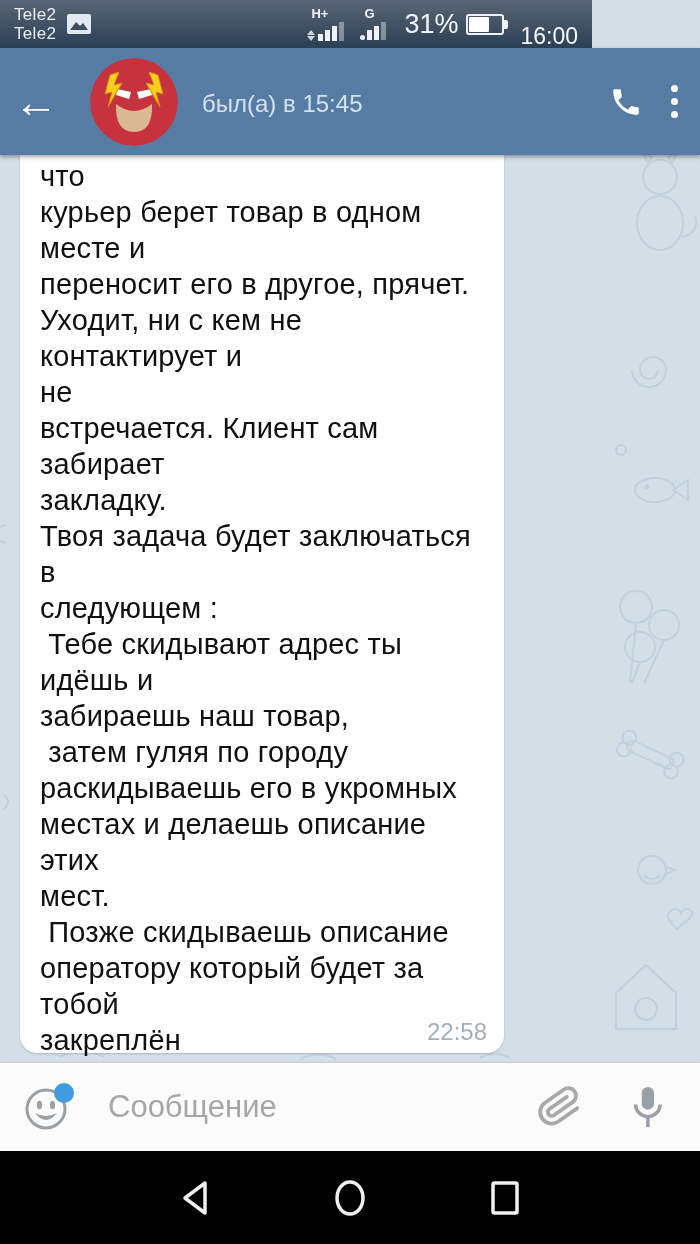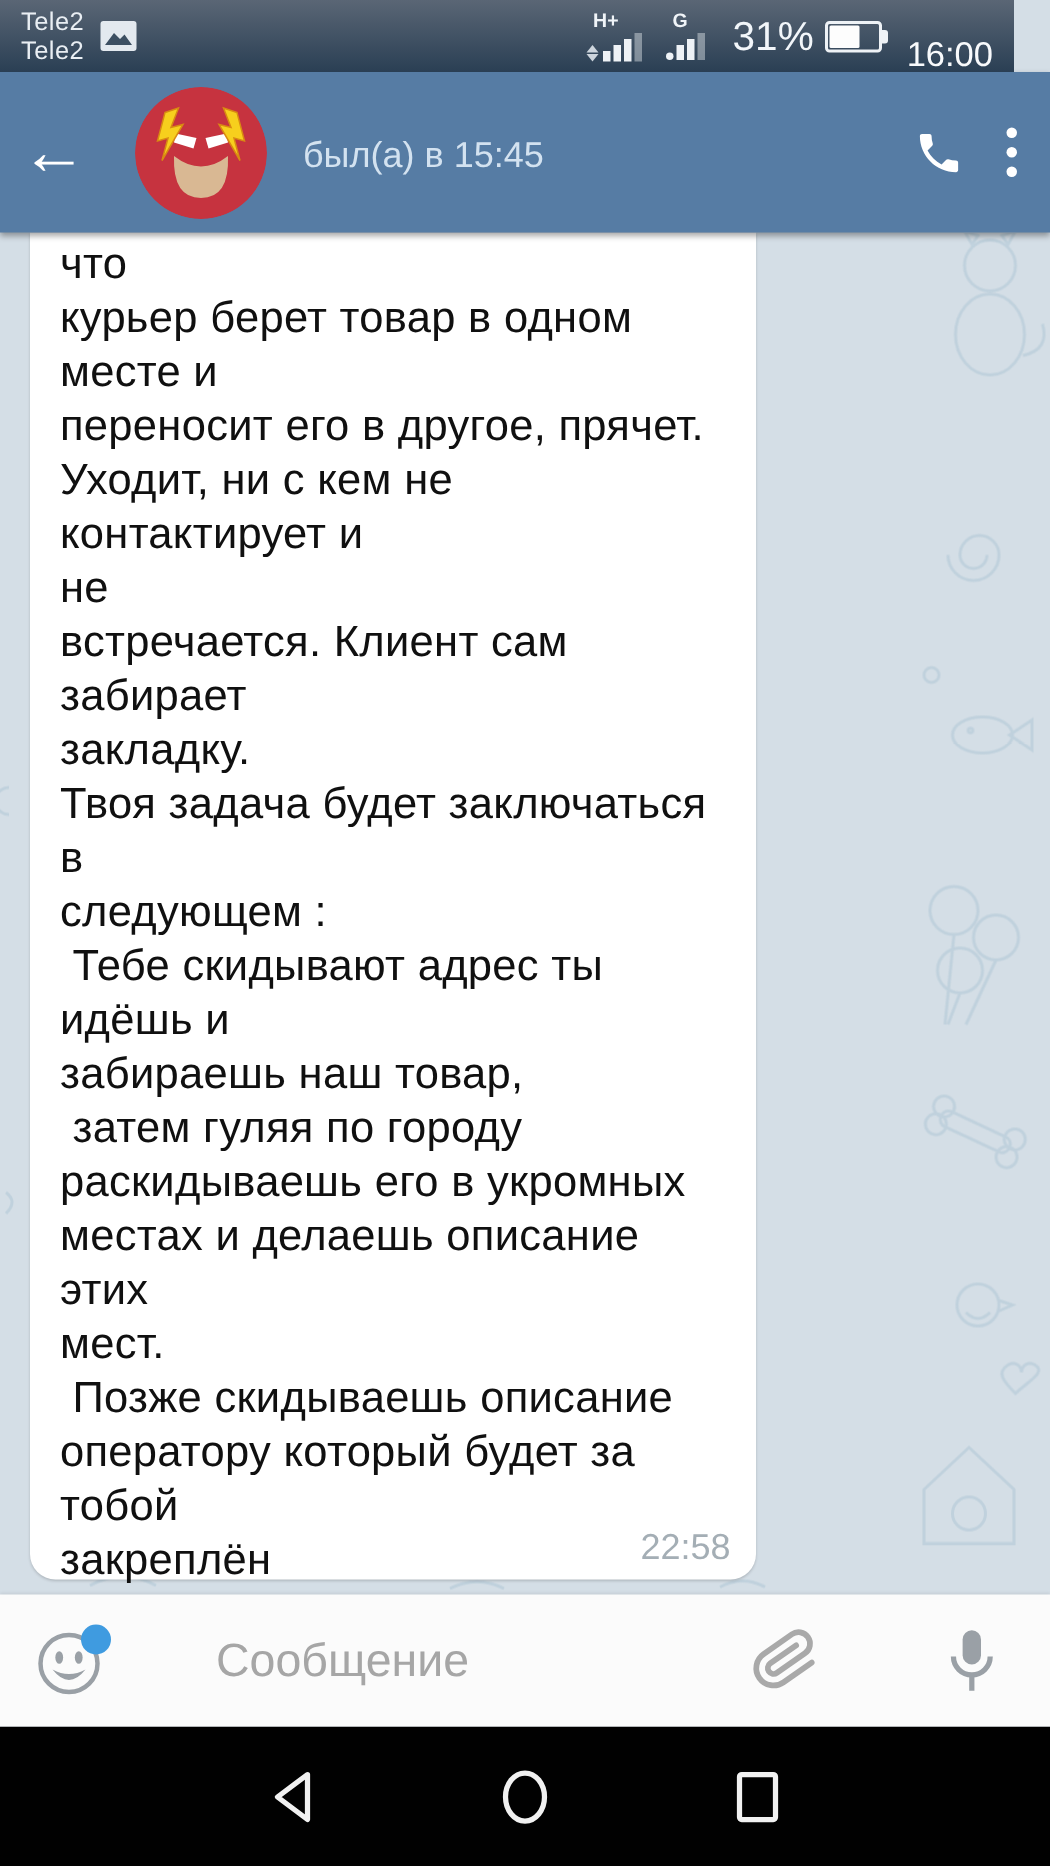--- a/index.html
+++ b/index.html
@@ -2,21 +2,21 @@
 <html><head>
 <meta charset="utf-8">
 <style>
   * { margin:0; padding:0; box-sizing:border-box; }
   html,body { width:700px; height:1244px; }
   body { font-family:"Liberation Sans", sans-serif; background:#000; }
   .phone { position:relative; width:700px; height:1244px; overflow:hidden; background:#d4dee6; }
 
   
   .statusbar {
-    position:absolute; top:0; left:0; width:676px; height:48px;
+    position:absolute; top:0; left:0; width:592px; height:48px;
     background:linear-gradient(#5a6675, #2a3f54);
     display:flex; align-items:center; padding:0 14px; color:#e9eef3; z-index:5;
   }
   .carrier { font-size:17px; line-height:19px; letter-spacing:.3px; }
   .notif-icon { margin-left:10px; display:flex; }
   .sb-spacer { flex:1; }
   .siggroup { display:flex; flex-direction:column; align-items:flex-start; margin-left:16px; }
   .siglabel { font-size:13px; font-weight:bold; line-height:12px; margin-left:4px; color:#f0f4f8; }
   .sigrow { display:flex; align-items:flex-end; gap:2px; margin-top:2px; }
   .updown { display:flex; flex-direction:column; gap:1px; margin-right:1px; }
@@ -61,21 +61,20 @@
     padding:3px 18px 0 20px; font-size:29px; line-height:36px; color:#101010;
     white-space:pre-wrap; letter-spacing:.2px;
   }
   .msg-time { position:absolute; right:17px; bottom:7px; font-size:24px; color:#a4aeb5; }
 
   
   .inputbar {
     position:absolute; top:1063px; left:0; width:700px; height:88px;
     background:#fbfbfb; display:flex; align-items:center; padding:16px 22px; z-index:3;
     box-shadow:0 -1px 2px rgba(0,0,0,.08);
-    gap:36px;
   }
   .emoji-btn { position:relative; display:flex; cursor:pointer; }
   .msg-input {
     flex:1; border:none; outline:none; background:transparent;
     font-family:"Liberation Sans", sans-serif; font-size:31px; color:#333; margin-left:28px; min-width:0;
   }
   .msg-input::placeholder { color:#a6a6a6; opacity:1; }
   .attach-btn, .mic-btn { display:flex; cursor:pointer; }
   .mic-btn { margin-left:44px; margin-right:10px; }
 

